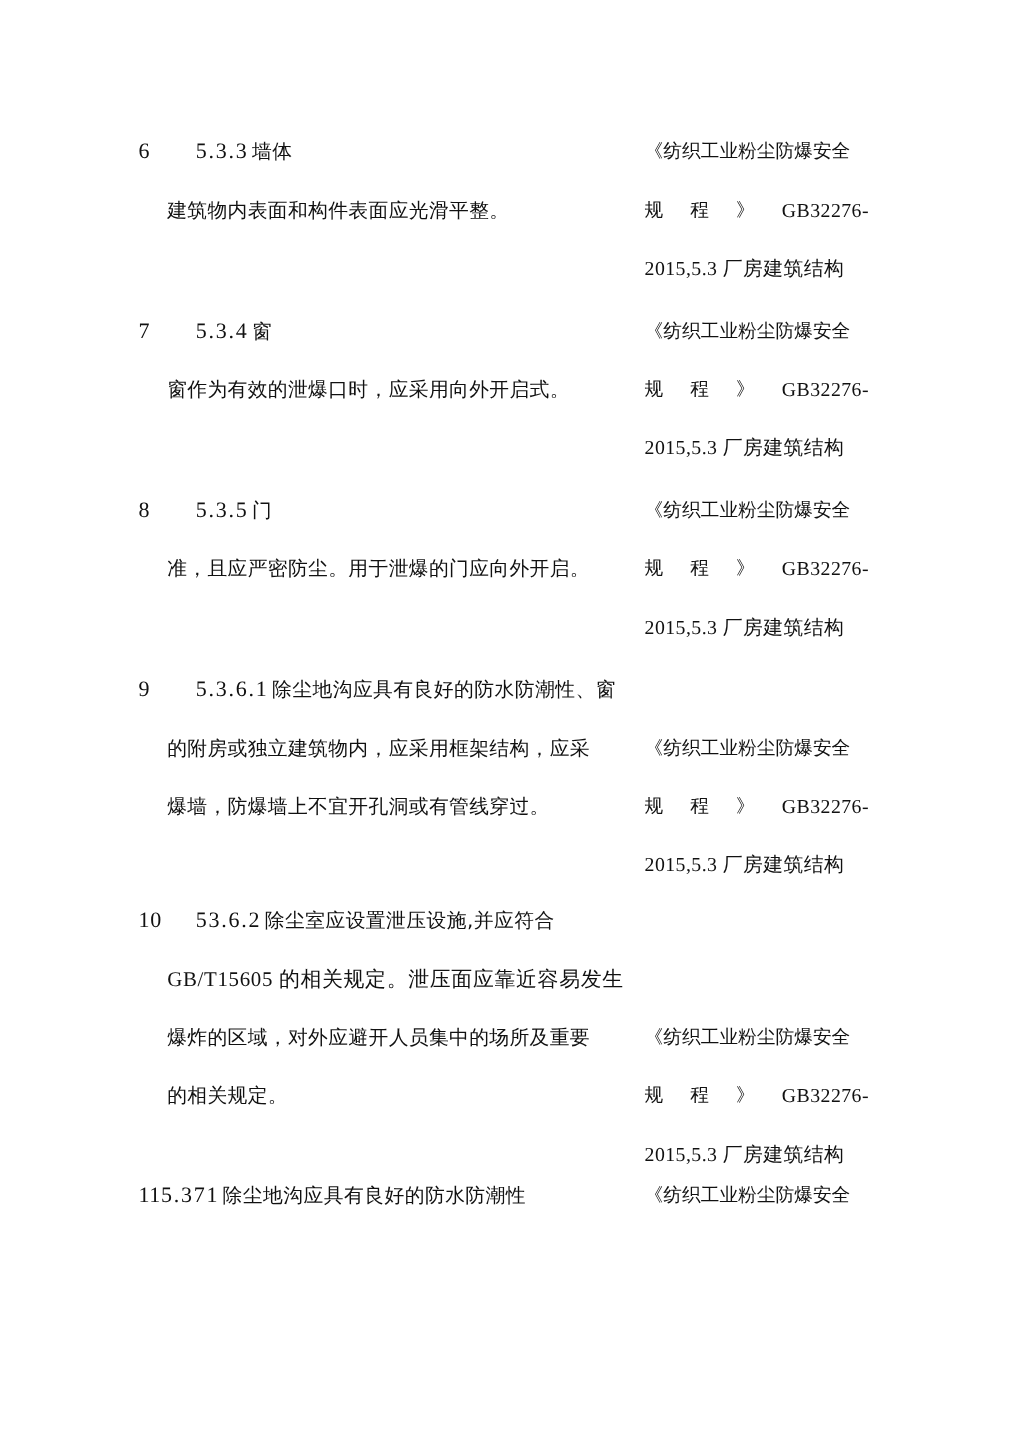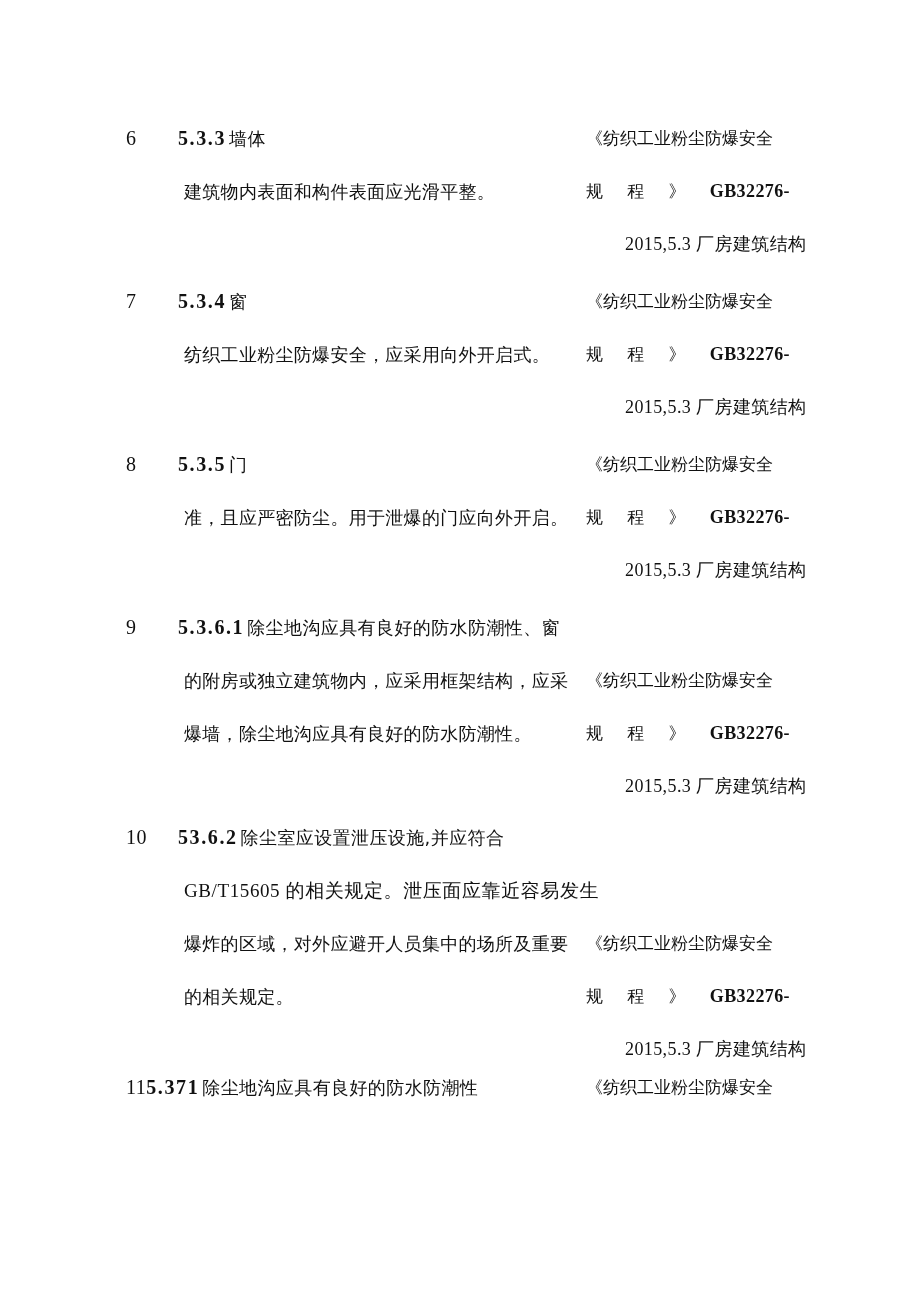--- a/index.html
+++ b/index.html
@@ -62,32 +62,31 @@
   .row-num.tight {
     min-width: 0;
     letter-spacing: 0.5px;
   }
 
   .clause-no {
     font-family: "Liberation Serif", "DejaVu Serif", serif;
     font-size: 20px;
     letter-spacing: 1.6px;
     margin-right: 3px;
-    font-weight: bold;
   }
 
   .clause-title {
     font-family: "DejaVu Sans", "Liberation Sans", sans-serif;
     font-size: 18px;
     letter-spacing: 0.4px;
   }
 
   .body-line {
     display: block;
-    margin-left: 58px;
+    margin-left: 26px;
     line-height: 53px;
     height: 53px;
     font-family: "DejaVu Sans", "Liberation Sans", sans-serif;
     font-size: 18px;
     letter-spacing: 0.3px;
     white-space: nowrap;
   }
 
   .mono-ref {
     font-family: "Liberation Serif", "DejaVu Serif", serif;
@@ -118,32 +117,30 @@
   }
 
   .ref-line .seg {
     display: inline-block;
   }
 
   .ref-line .serif {
     font-family: "Liberation Serif", "DejaVu Serif", serif;
     font-size: 18px;
     letter-spacing: 0.4px;
-    font-weight: bold;
   }
 
   .ref-line.last {
     letter-spacing: 0px;
   }
 
   .ref-tail {
     font-family: "Liberation Serif", "DejaVu Serif", serif;
     font-size: 18px;
     letter-spacing: 0.4px;
-    margin-left: 39px;
   }
 </style>
 </head>
 <body>
 
 <div class="page">
   <div class="doc-table">
 
     <div class="row" style="top:112px;">
       <div class="left-col">
@@ -164,21 +161,21 @@
           <span class="ref-tail">2015,5.3 厂房建筑结构</span>
         </div>
       </div>
     </div>
 
     <div class="row" style="top:275px;">
       <div class="left-col">
         <span class="lead-line">
           <span class="row-num">7</span><span class="clause-no">5.3.4</span><span class="clause-title">窗</span>
         </span>
-        <span class="body-line">纺织工业粉尘防爆安全，应采用向外开启式。</span>
+        <span class="body-line">窗作为有效的泄爆口时，应采用向外开启式。</span>
       </div>
       <div class="right-col" style="top:0px;">
         <div class="ref-line">《纺织工业粉尘防爆安全</div>
         <div class="ref-line justify">
           <span class="seg">规</span>
           <span class="seg">程</span>
           <span class="seg">》</span>
           <span class="seg serif">GB32276-</span>
         </div>
         <div class="ref-line last">
@@ -207,21 +204,21 @@
         </div>
       </div>
     </div>
 
     <div class="row" style="top:601px;">
       <div class="left-col">
         <span class="lead-line">
           <span class="row-num">9</span><span class="clause-no">5.3.6.1</span><span class="clause-title">除尘地沟应具有良好的防水防潮性、窗</span>
         </span>
         <span class="body-line">的附房或独立建筑物内，应采用框架结构，应采</span>
-        <span class="body-line">爆墙，除尘地沟应具有良好的防水防潮性。</span>
+        <span class="body-line">爆墙，防爆墙上不宜开孔洞或有管线穿过。</span>
       </div>
       <div class="right-col" style="top:53px;">
         <div class="ref-line">《纺织工业粉尘防爆安全</div>
         <div class="ref-line justify">
           <span class="seg">规</span>
           <span class="seg">程</span>
           <span class="seg">》</span>
           <span class="seg serif">GB32276-</span>
         </div>
         <div class="ref-line last">

